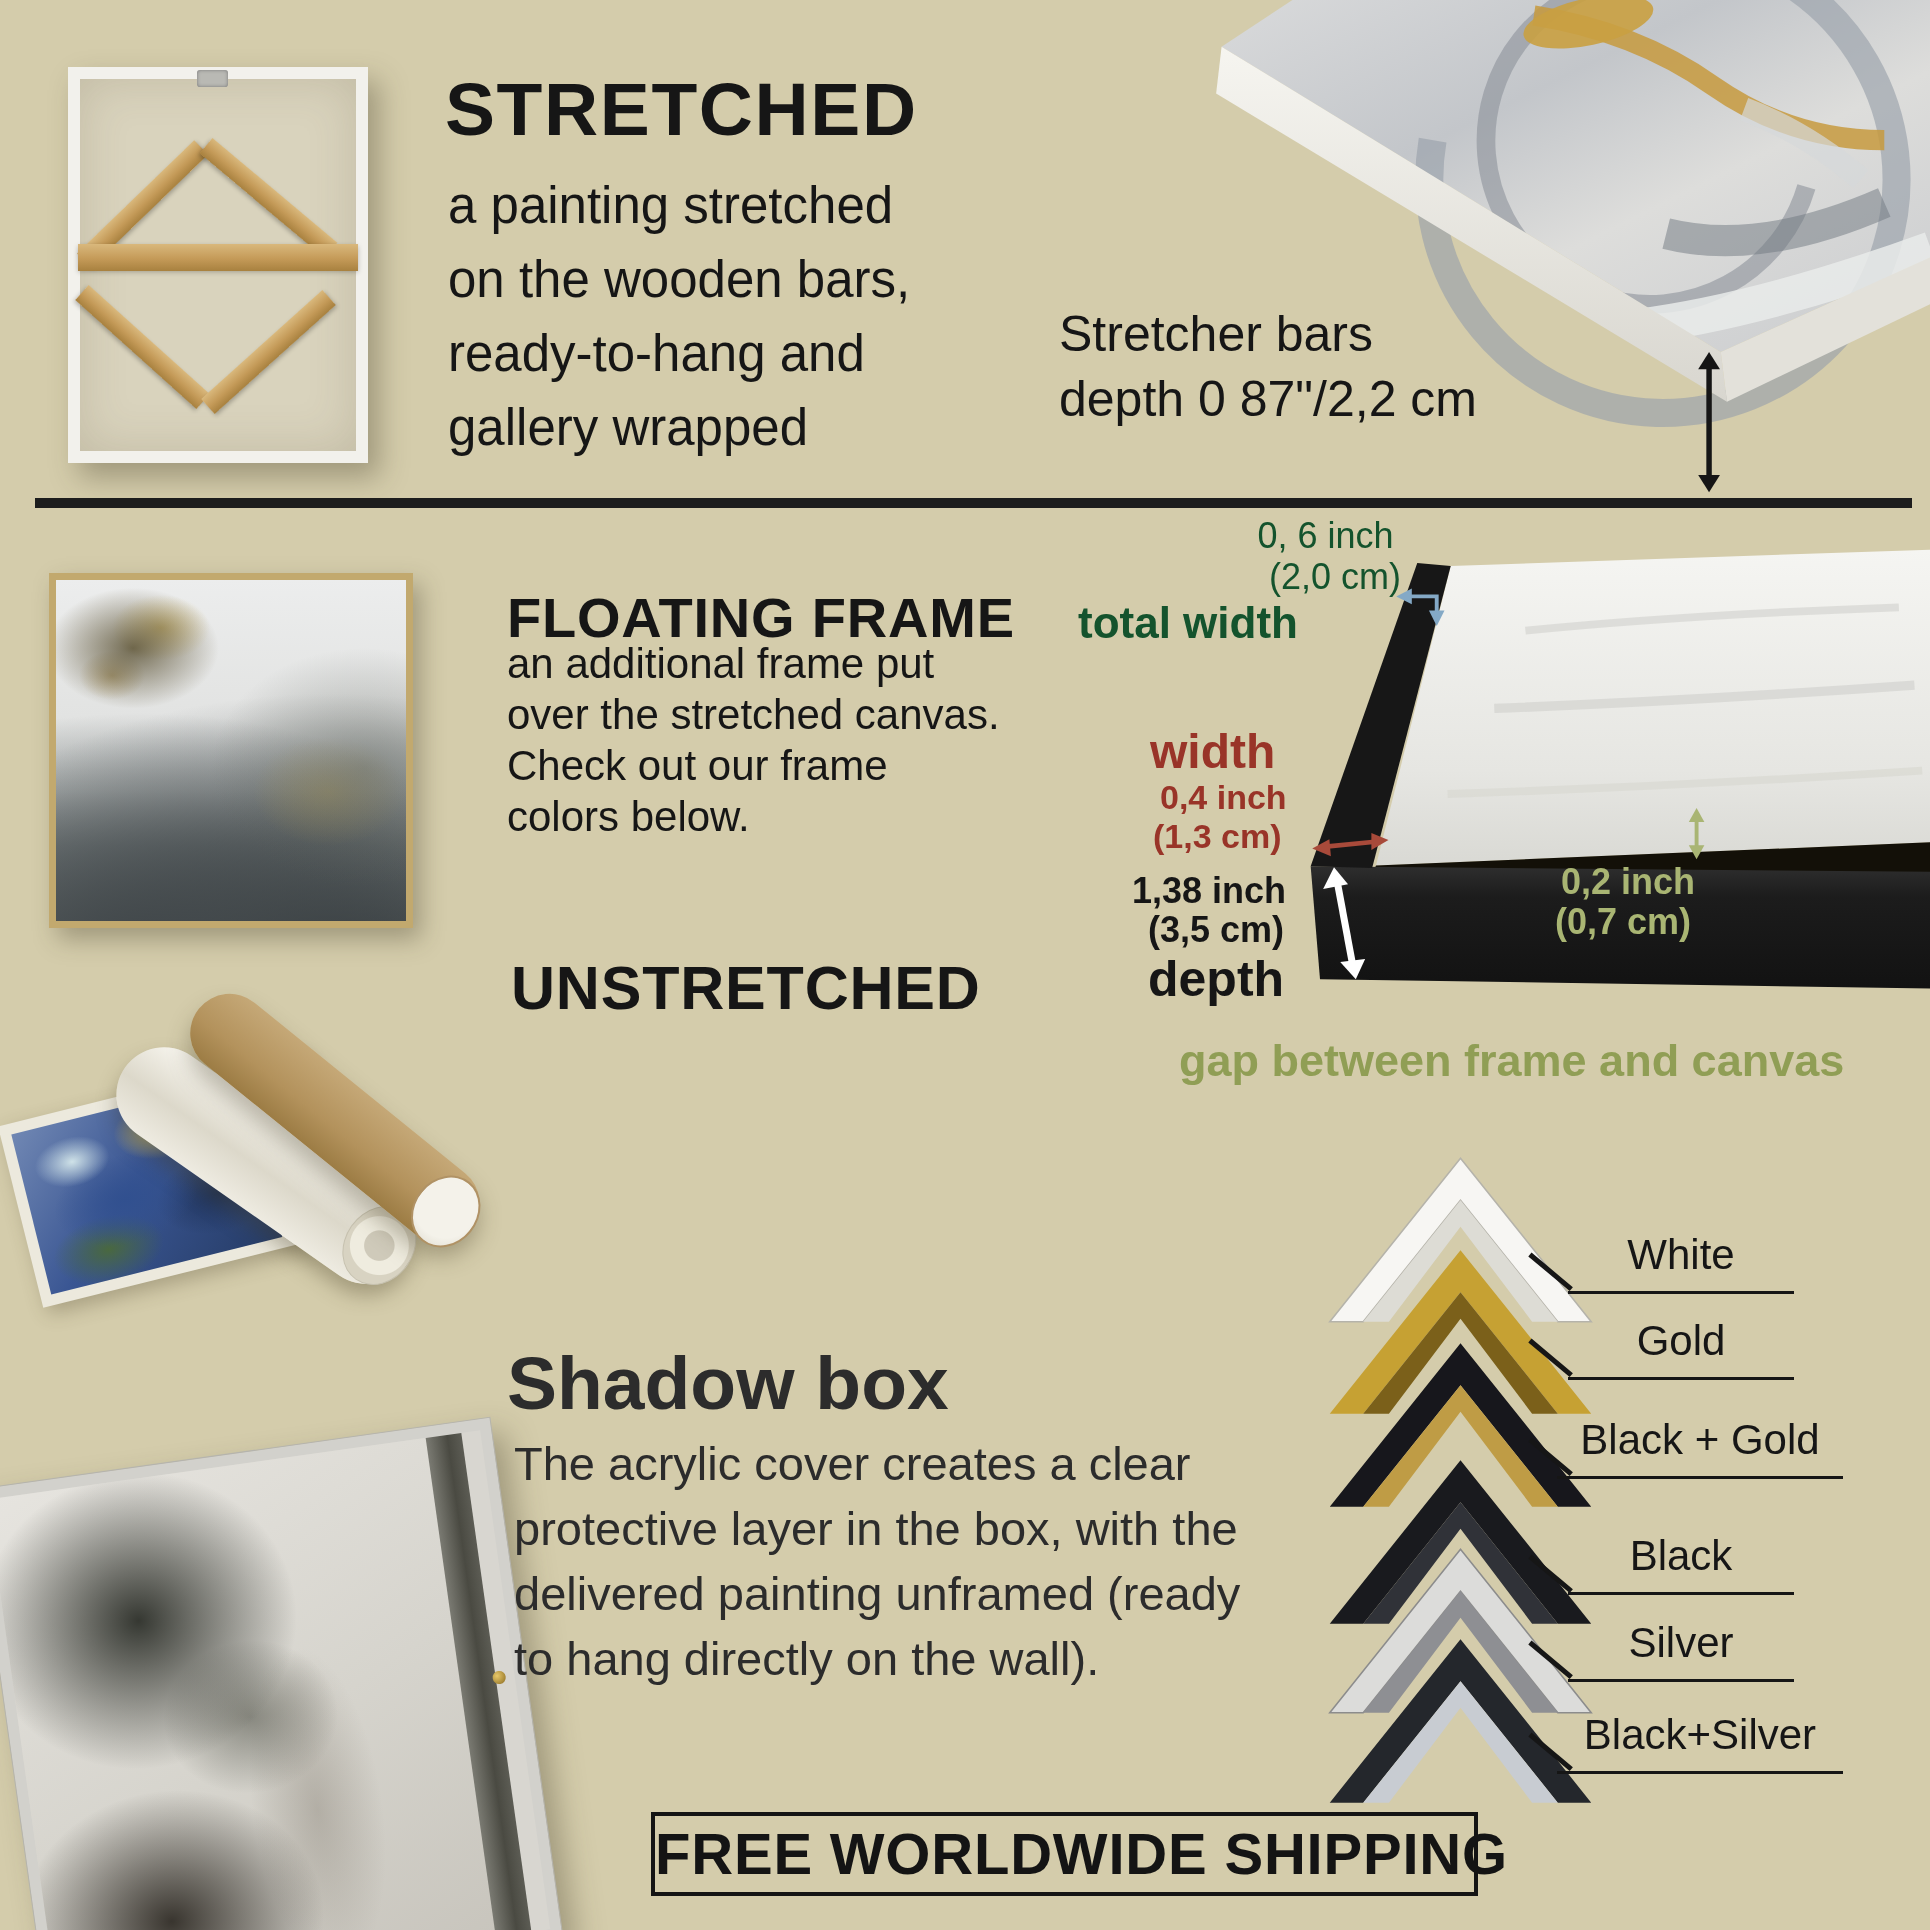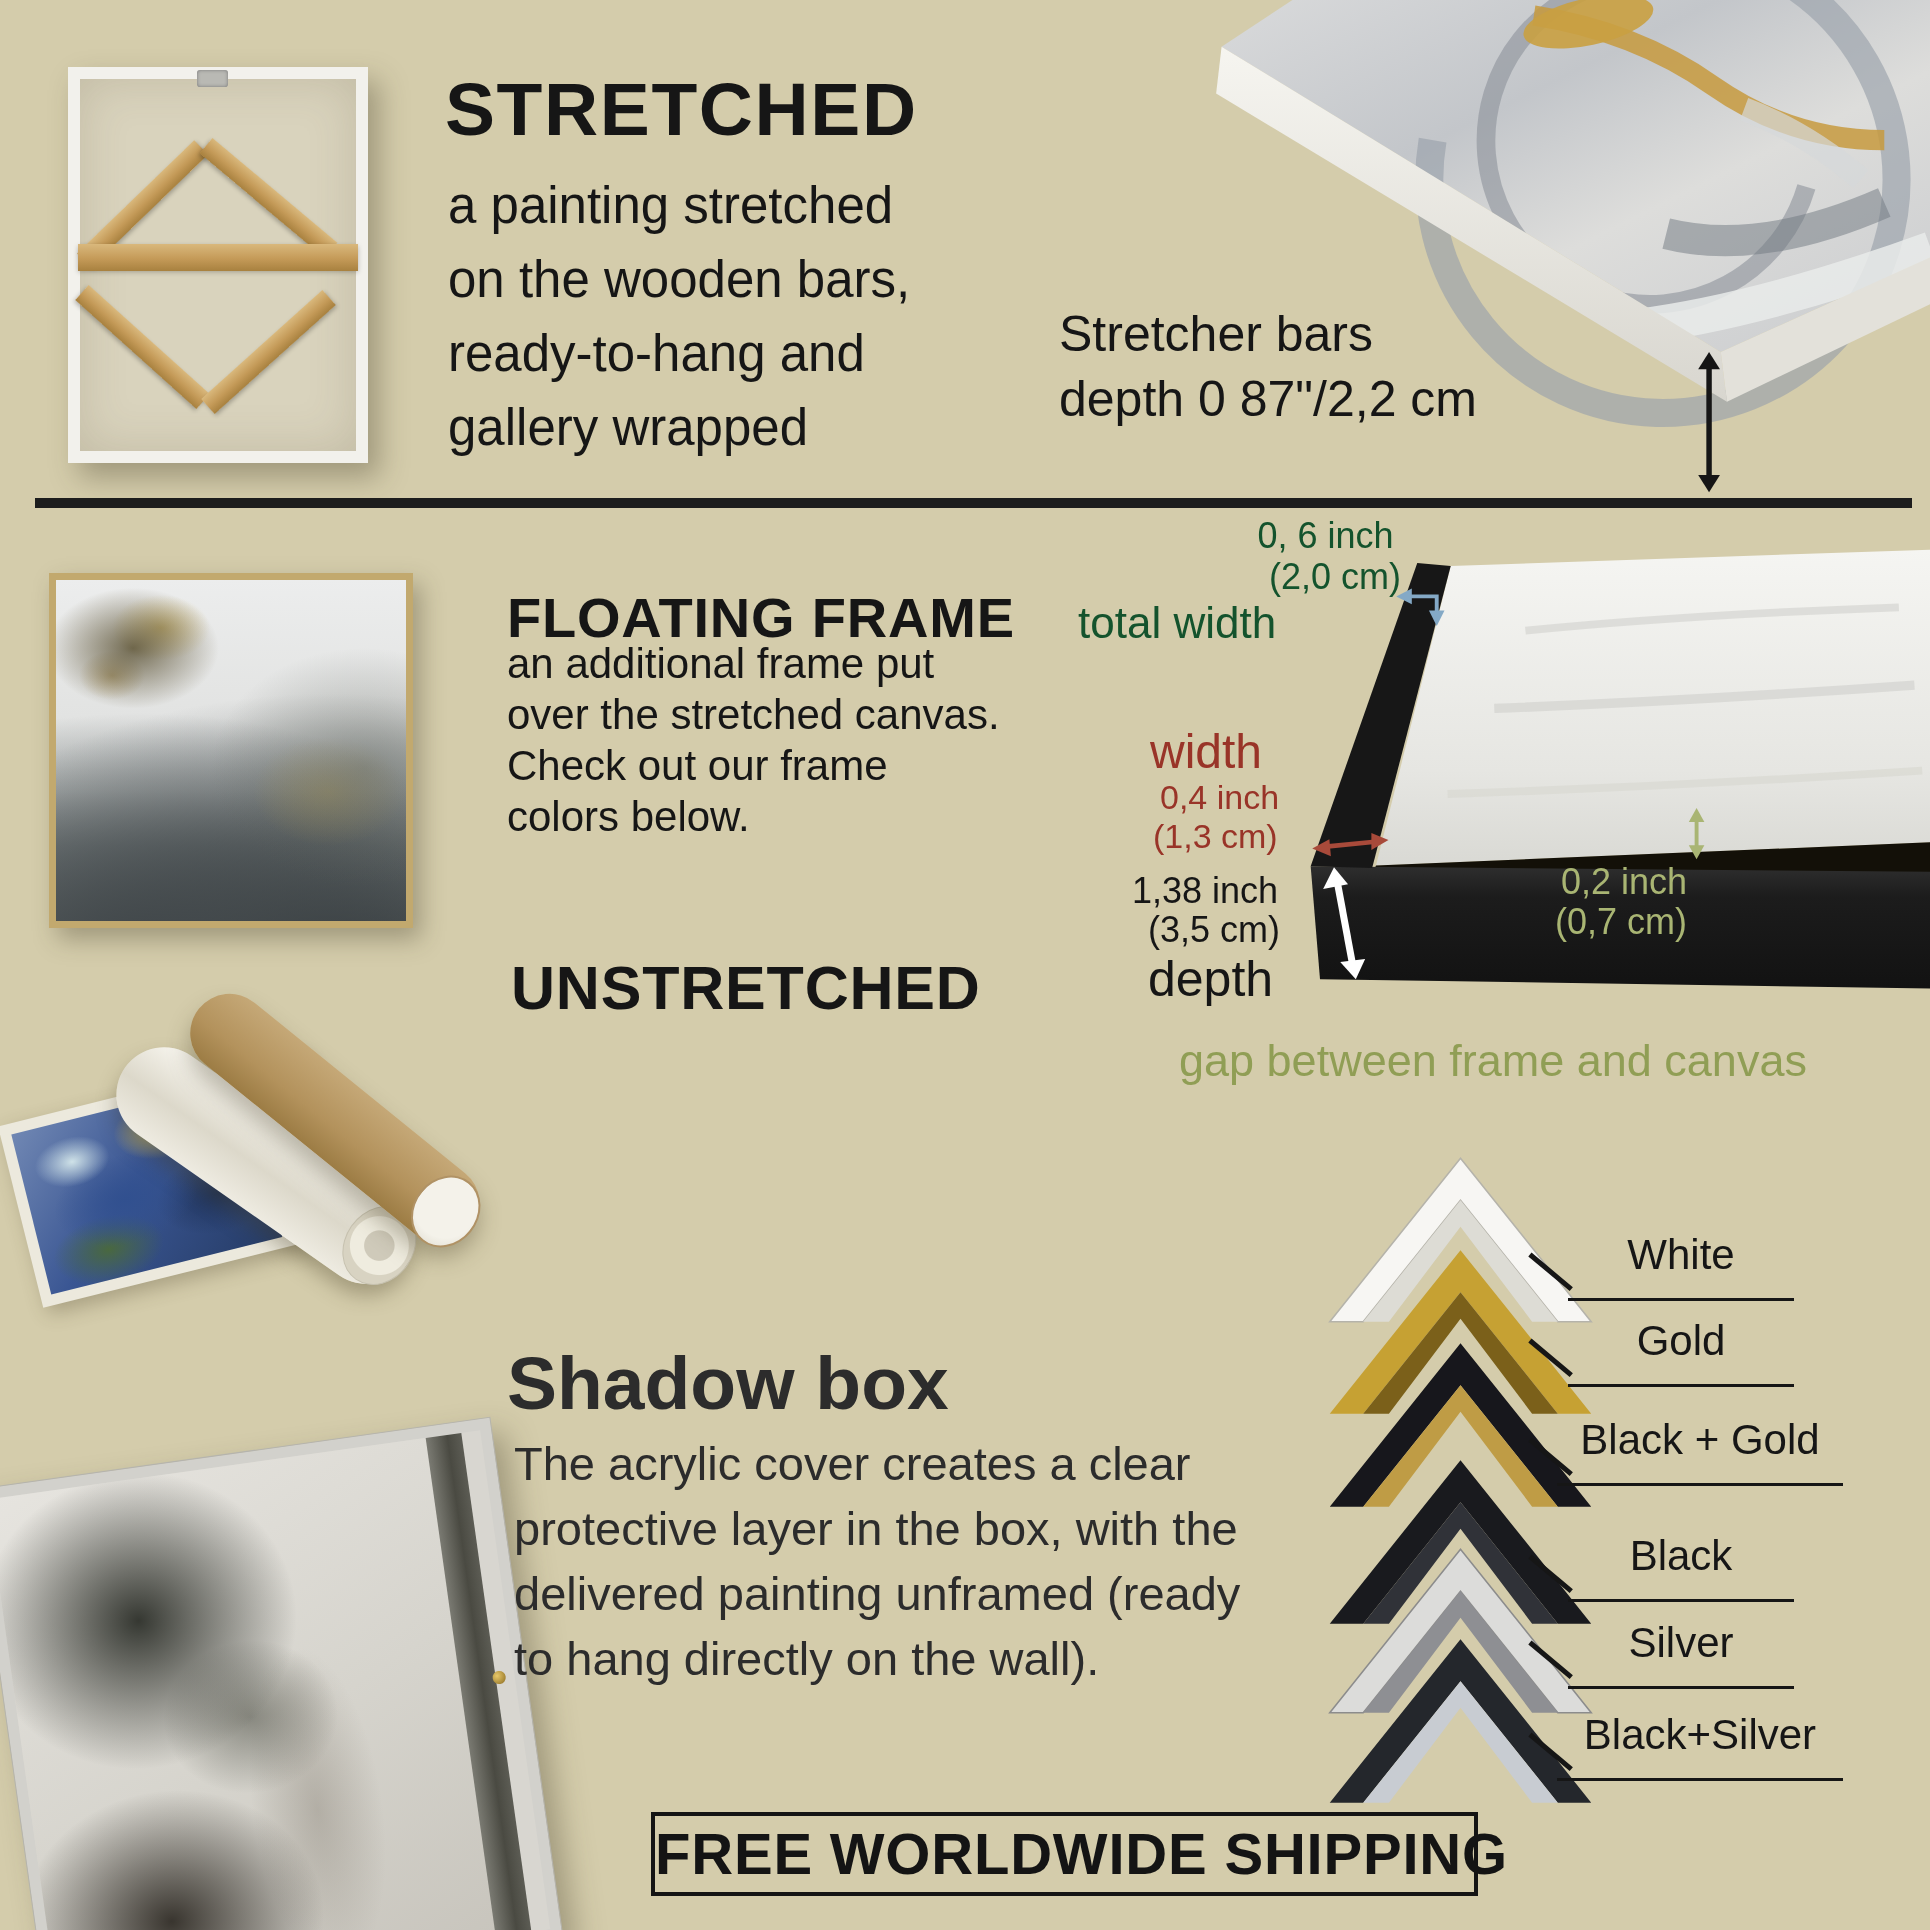--- a/index.html
+++ b/index.html
@@ -94,40 +94,40 @@
       radial-gradient(218px 187px at 28% 88%, rgba(30,26,20,.85), transparent 70%),
       radial-gradient(93px 233px at 64% 70%, rgba(120,112,100,.35), transparent 70%),
       linear-gradient(155deg,#e6e4df 0%,#d6d4cd 55%,#c8c5bd 100%);}
   .sb-edge{position:absolute;top:0;bottom:0;right:18.7px;width:36px;
       background:linear-gradient(90deg,#7a7a72,#4a4a42 60%,#5c5c54);}
   .sb-screw{position:absolute;right:9.3px;top:241px;width:12.5px;height:12.5px;border-radius:50%;
       background:radial-gradient(circle at 35% 35%, #e8c96a, #8a6a20);}
 
   
   .c-blue{color:#14532d;} .c-red{color:#993428;} .c-olive{color:#a9b573;} .c-olive2{color:#909e55;}
-  .ann{font-weight:normal;}
+  .ann{font-weight:bold;}
   .tw-inch{left:1244px;top:515px;width:163px;font-size:36px;text-align:center;font-weight:normal;}
   .tw-cm{left:1238px;top:556px;width:163px;font-size:36px;text-align:right;font-weight:normal;}
   .tw-label{left:1078px;top:598px;font-size:44px;}
   .w-label{left:1150px;top:724px;font-size:48px;}
   .w-inch{left:1160px;top:778px;font-size:34px;}
   .w-cm{left:1153px;top:817px;font-size:34px;text-align:center;}
   .d-inch{left:1132px;top:870px;font-size:36px;}
   .d-cm{left:1148px;top:909px;font-size:36px;}
   .d-label{left:1148px;top:950px;font-size:50px;}
   .g-inch{left:1561px;top:861px;font-size:36px;}
   .g-cm{left:1555px;top:901px;font-size:36px;}
   .g-label{left:1179px;top:1035px;font-size:45px;}
 
   
   .chev{position:absolute;left:1328px;width:265px;height:179px;}
   .leader{position:absolute;width:54px;height:4.7px;background:#161616;
           transform:rotate(40deg);transform-origin:0 50%;}
   .swlabel{position:absolute;text-align:center;font-size:42px;
-           border-bottom:3.9px solid #161616;padding-bottom:19px;}
+           border-bottom:3.9px solid #161616;padding-bottom:12px;}
 
   
   .shipping{left:651px;top:1812px;width:819px;height:76px;border:4.7px solid #141414;
             font-size:58px;font-weight:bold;text-align:center;line-height:76px;
             letter-spacing:0.8px;color:#141414;}
 </style>
 </head>
 <body>
 
 <div class="page">

